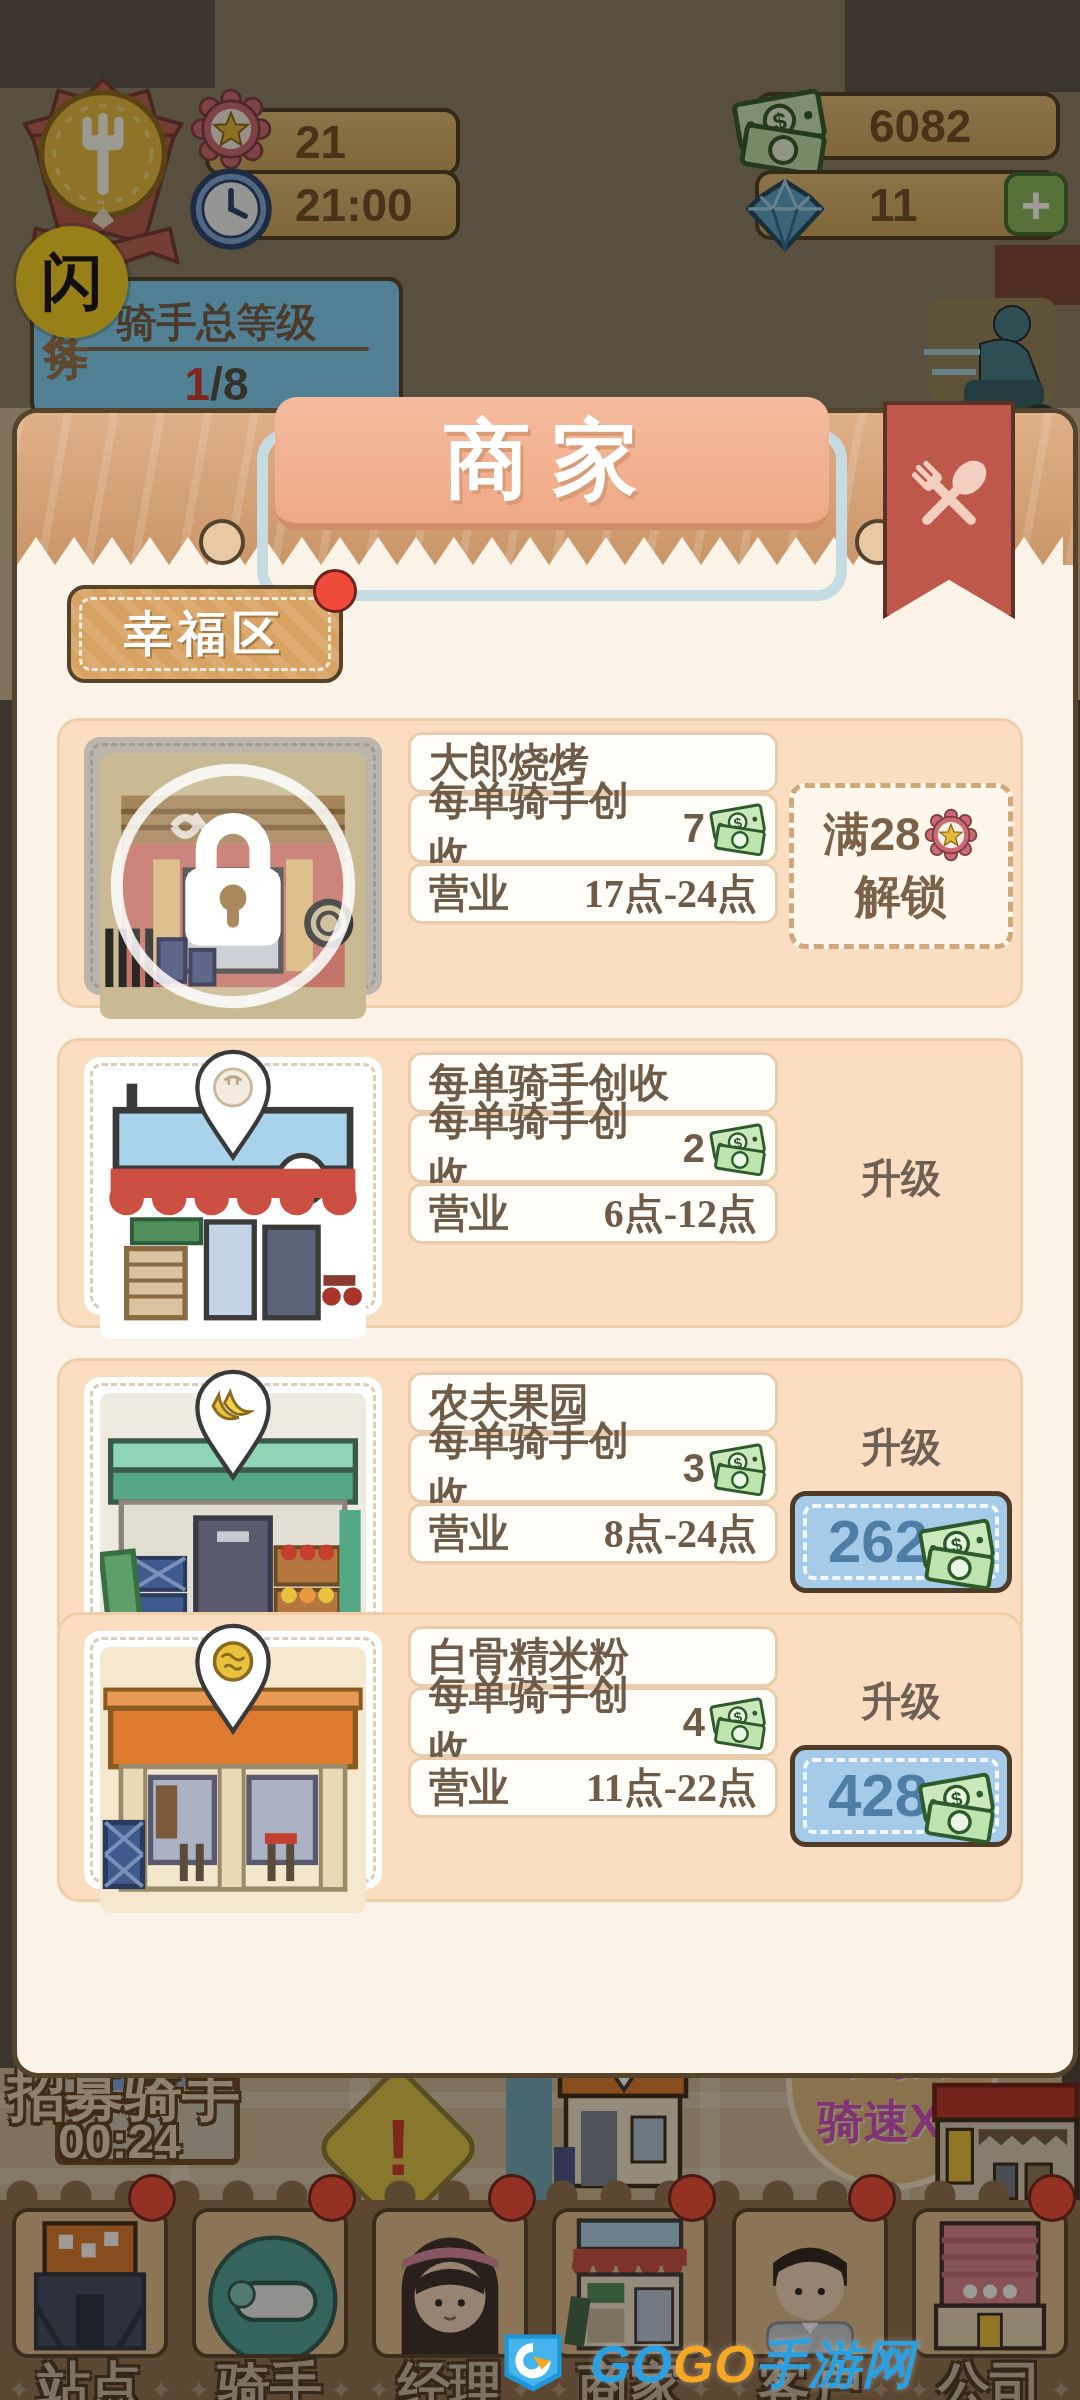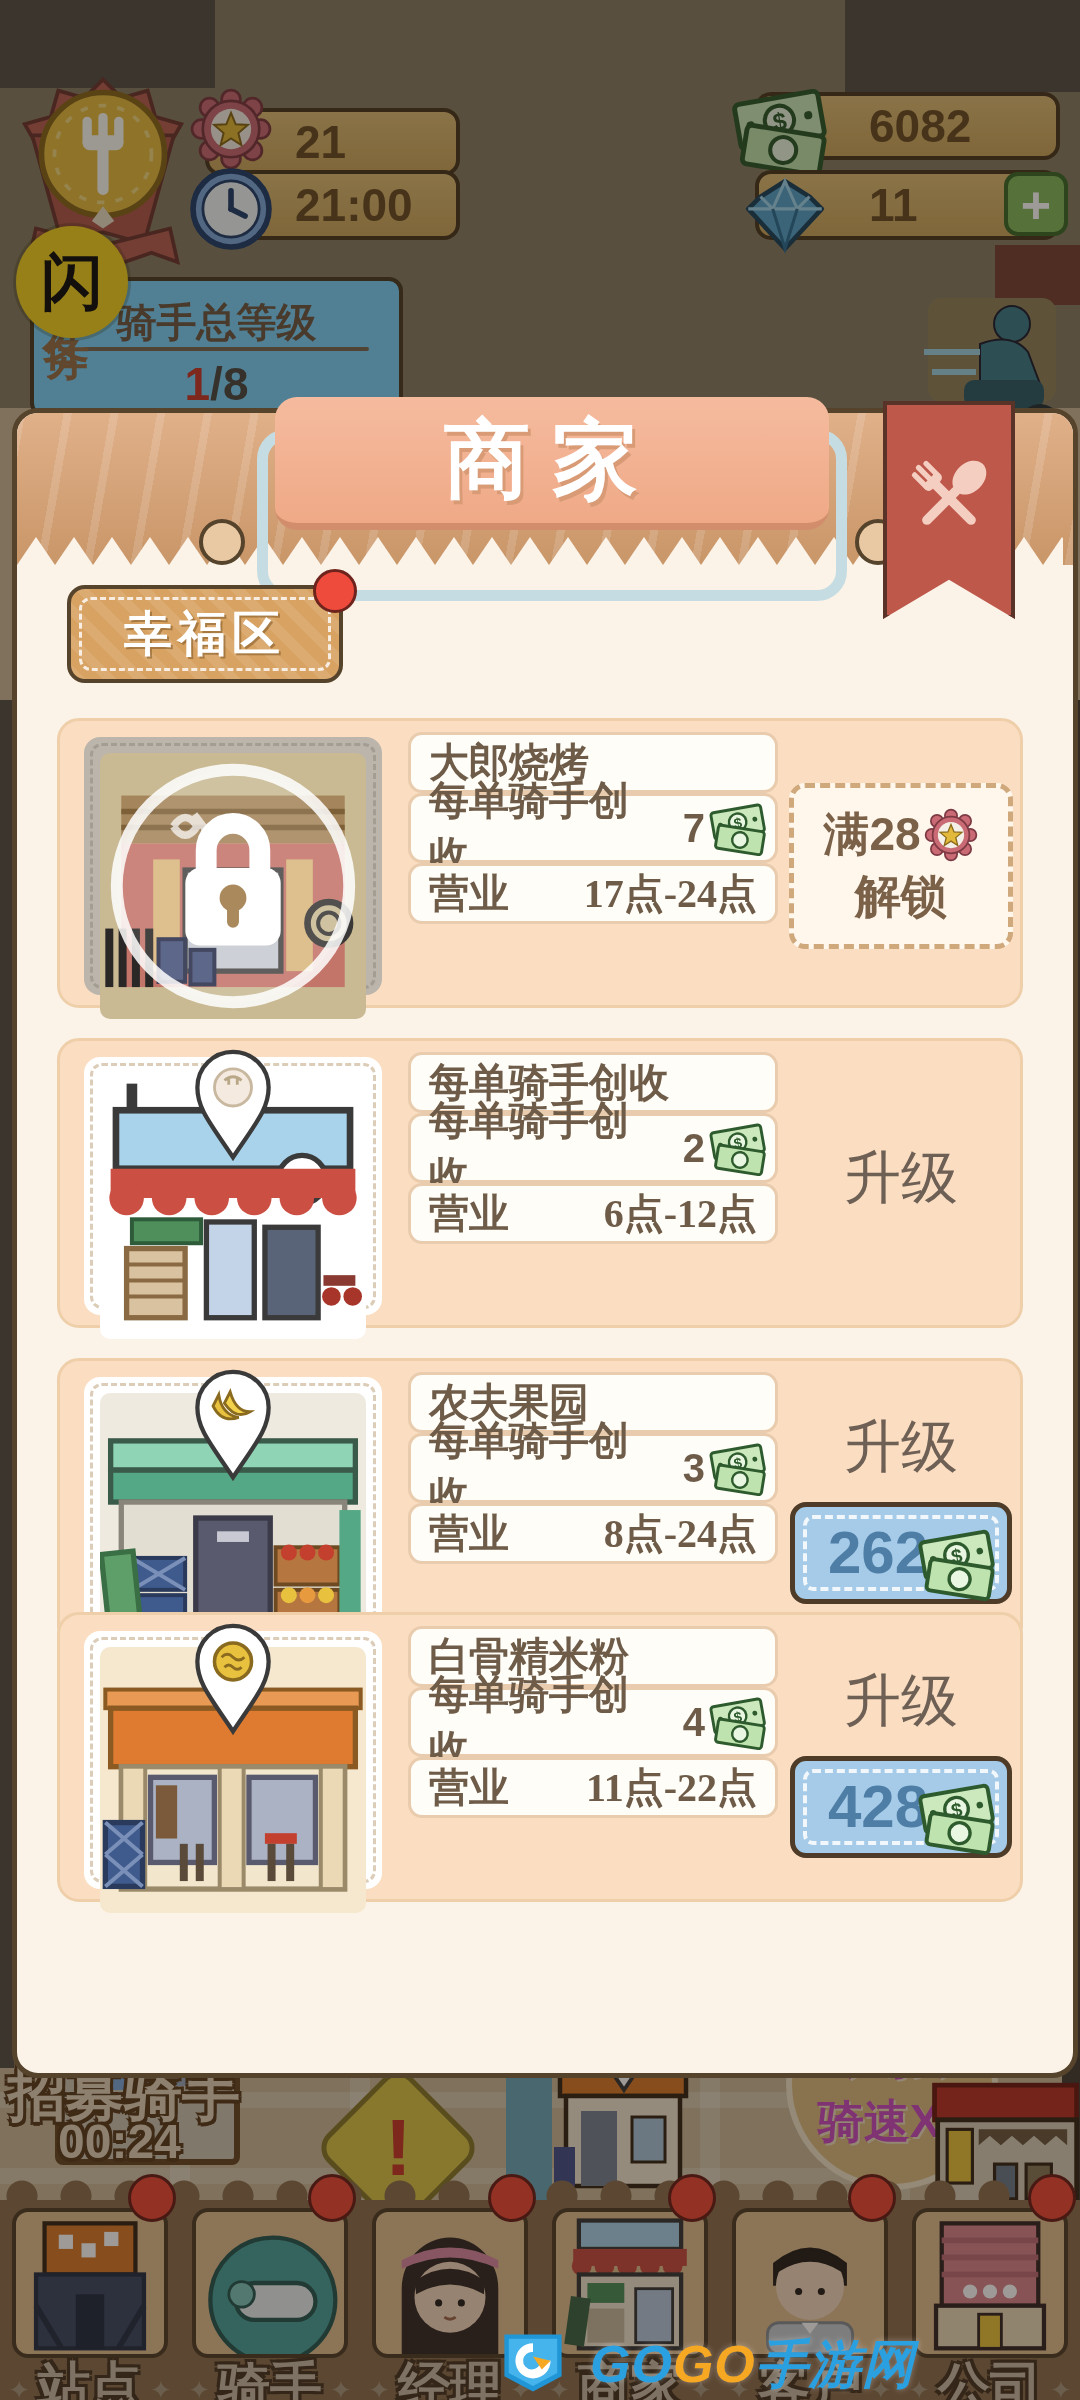--- a/index.html
+++ b/index.html
@@ -54,21 +54,21 @@
   .art{position:absolute;inset:16px;border-radius:10px;}
   .pin{position:absolute;left:50%;top:-8px;transform:translateX(-50%);width:88px;height:114px;}
   .lockov{position:absolute;inset:0;}
   .fields{left:348px;top:16px;width:370px;height:182px;display:flex;flex-direction:column;justify-content:center;position:absolute;}
   .fieldrow{height:70px;background:#FFFDF8;border:3px solid #E9CCAD;border-radius:14px;box-sizing:border-box;
       display:flex;align-items:center;padding:0 18px;font-size:40px;font-weight:600;color:#6E5C49;}
   .fieldrow .val{margin-left:14px;}
   .fieldrow.hours{justify-content:space-between;font-family:Liberation Serif, serif;}
   .m-sm{width:62px;height:62px;margin-left:2px;margin-right:-12px;flex:none;}
   .action{left:730px;top:16px;width:222px;height:258px;display:flex;flex-direction:column;align-items:center;justify-content:center;position:absolute;}
-  .upgrade-label{font-size:57px;font-weight:normal;color:#6E6055;margin-bottom:16px;}
+  .upgrade-label{font-size:40px;font-weight:bold;color:#6E6055;margin-bottom:16px;}
   .upgrade-btn{width:222px;height:102px;background:#A6CBE8;border:5px solid #4E3B28;border-radius:16px;position:relative;
       display:flex;align-items:center;justify-content:center;cursor:pointer;padding:0;}
   .upgrade-btn .dash{position:absolute;inset:8px;border:4px dashed rgba(255,255,255,.85);border-radius:10px;}
   .upgrade-btn .cost{font-size:60px;font-weight:bold;color:#4E7EA6;margin-right:46px;}
   .m-lg{width:84px;height:84px;position:absolute;right:8px;top:14px;}
   .unlock-box{width:214px;height:156px;border:5px dashed #CFA87C;border-radius:16px;background:#FFF6EC;
       display:flex;flex-direction:column;align-items:center;justify-content:center;font-size:46px;font-weight:bold;color:#7A6148;}
   .u-line{display:flex;align-items:center;}
   .star-sm{width:56px;height:56px;margin-left:2px;}
   

